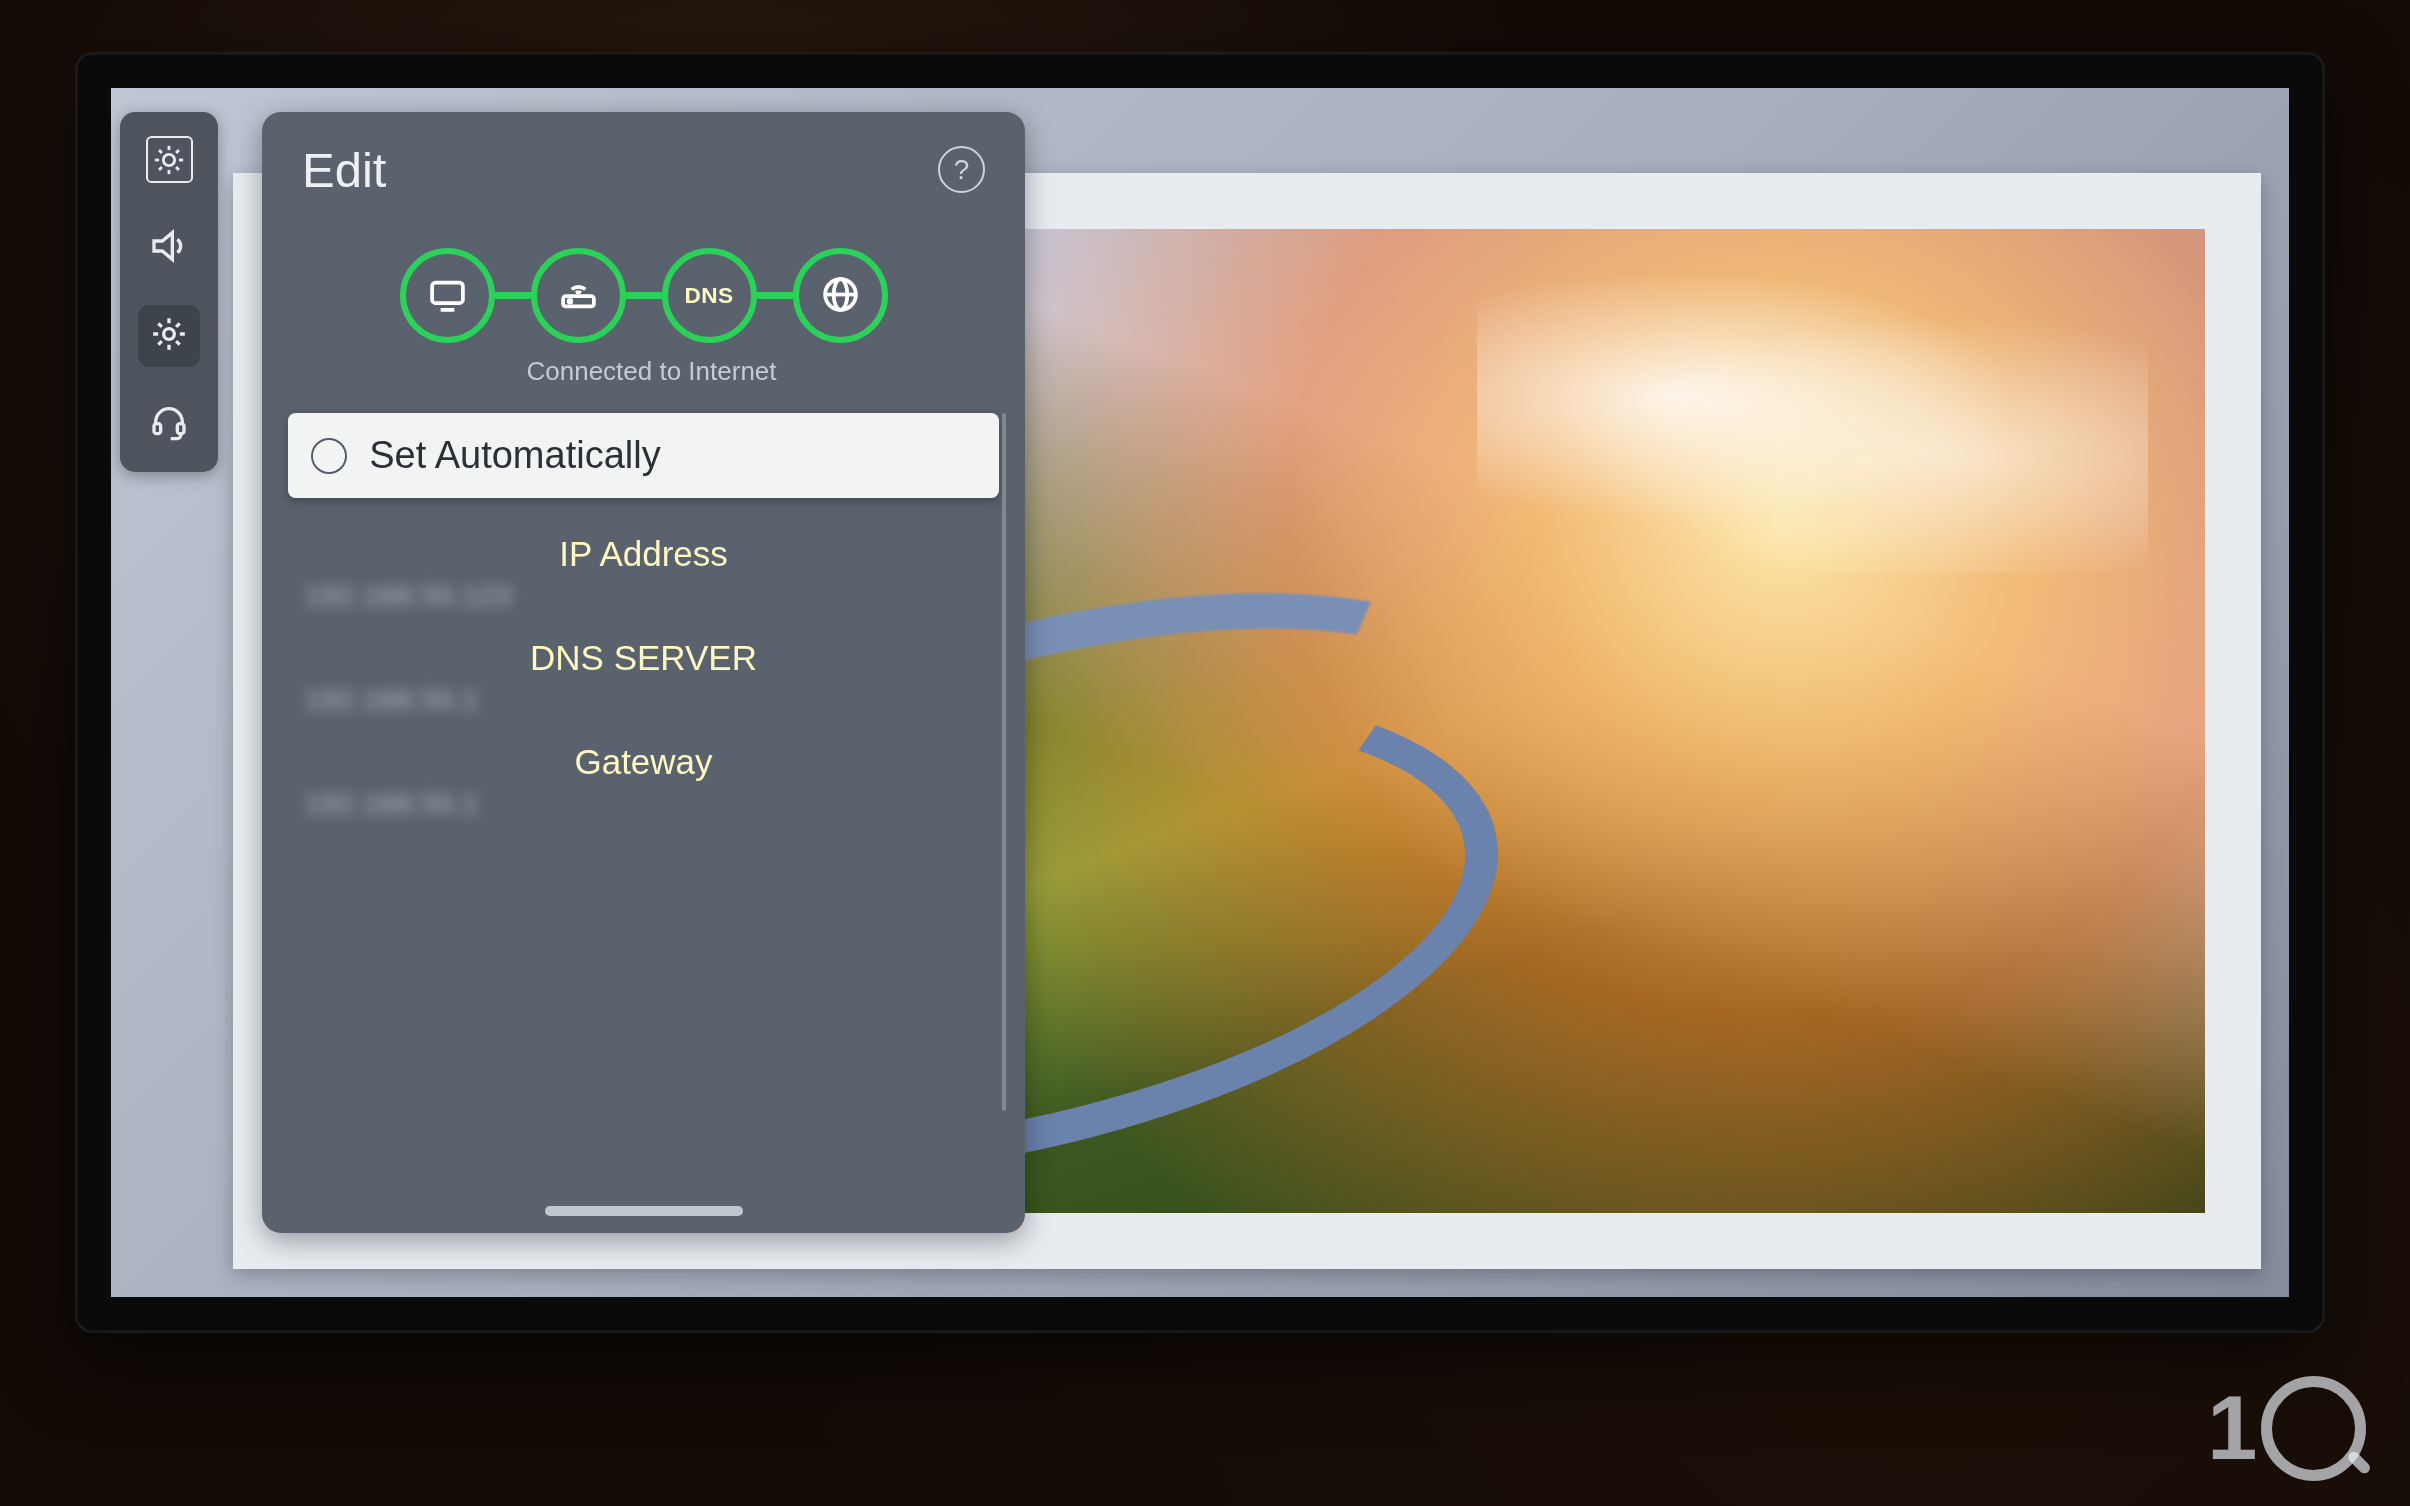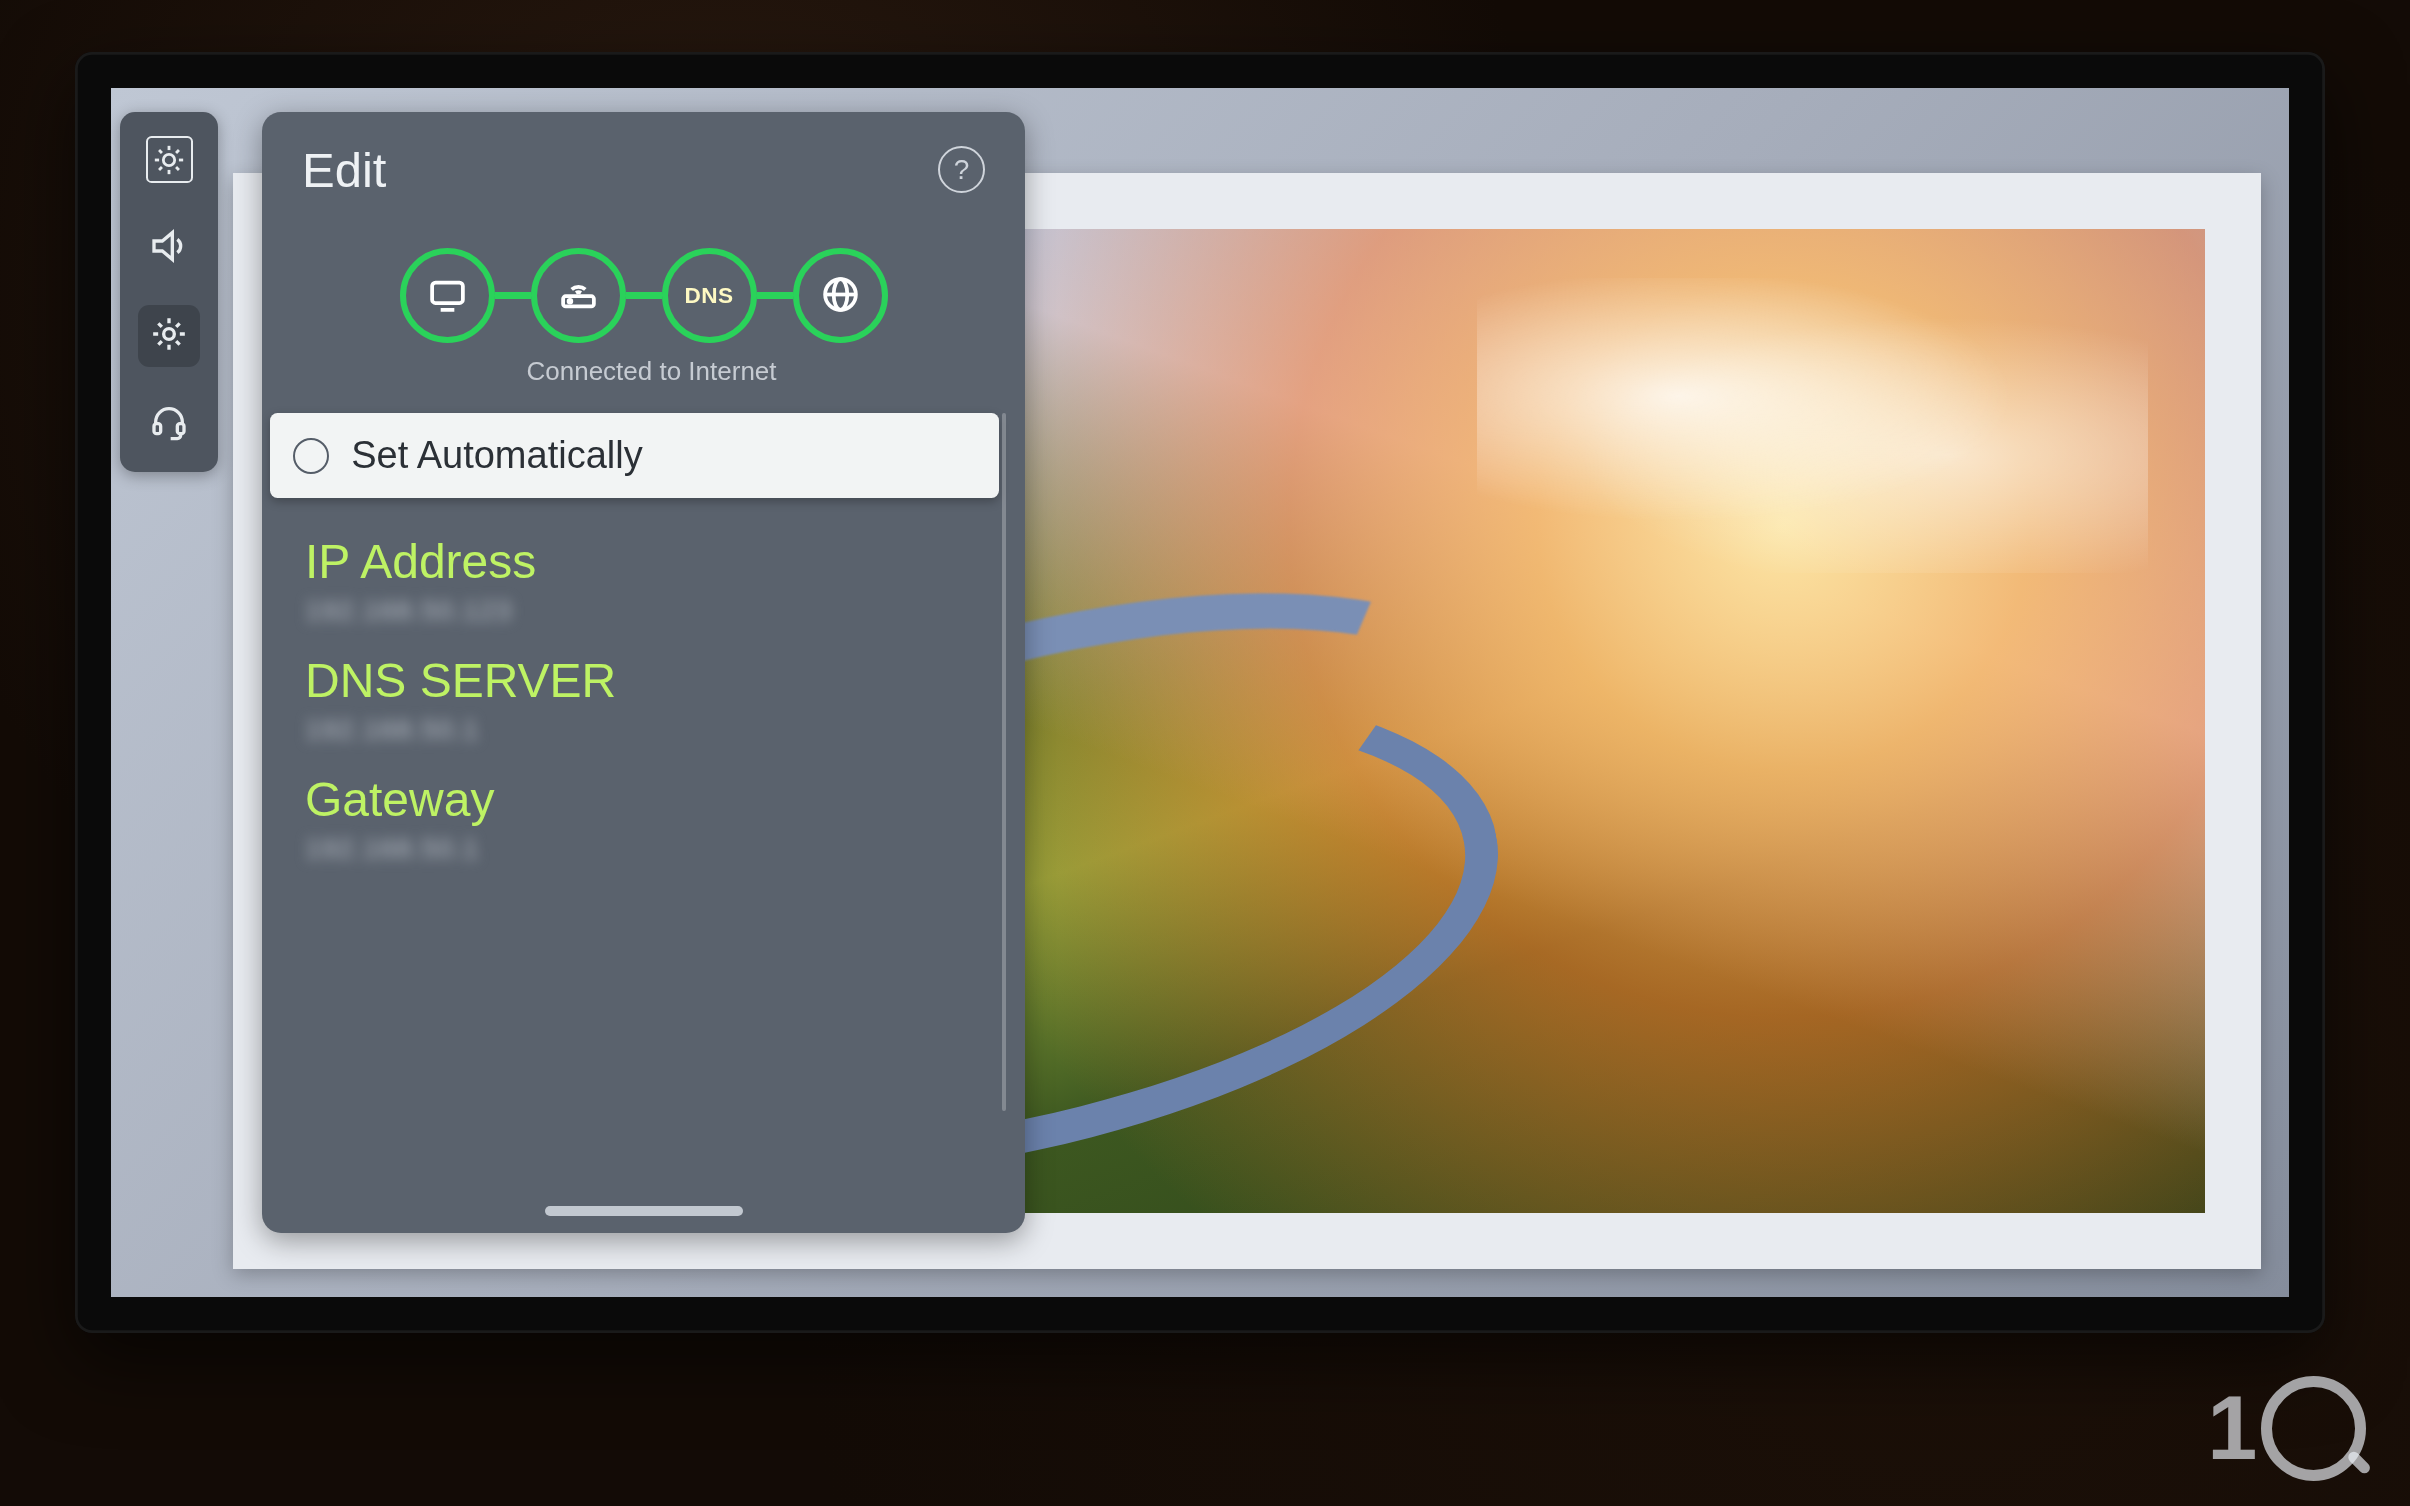--- a/index.html
+++ b/index.html
@@ -141,39 +141,39 @@
 
   
   .panel-body{
     position:relative;flex:1;padding:0 0 0 0;
   }
   .scroll-track{
     position:absolute;right:19px;top:0;bottom:122px;width:3.8px;
     background:rgba(255,255,255,.25);border-radius:1.9px;
   }
   .option-row{
-    margin:0 26px 17px 8px;
+    margin:0 26px 17px 26px;
     background:var(--highlight);
     border-radius:7.5px;
     height:85px;
     display:flex;align-items:center;gap:22.6px;
     padding:0 22.6px;
     box-shadow:0 3.8px 9.4px rgba(0,0,0,.25);
     cursor:pointer;
   }
   .radio{
     width:32px;height:32px;border:2.8px solid #555d68;border-radius:50%;
     flex:0 0 auto;
   }
   .option-label{font-size:38px;color:#2b3036;}
 
   .field{
     padding:19px 43px 7.5px;
   }
-  .field-label{font-size:48px;color:#bef264;margin-bottom:5.6px;}
+  .field-label{font-size:35px;color:#fef9c3;margin-bottom:5.6px;text-align:center;}
   .field-value{
     font-size:28px;color:#b8bec7;
     filter:blur(6.6px);
     letter-spacing:0.9px;
     user-select:none;
   }
 
   .home-indicator{
     position:absolute;left:50%;bottom:17px;transform:translateX(-50%);
     width:198px;height:9.4px;border-radius:5.6px;background:#c2c8d0;

